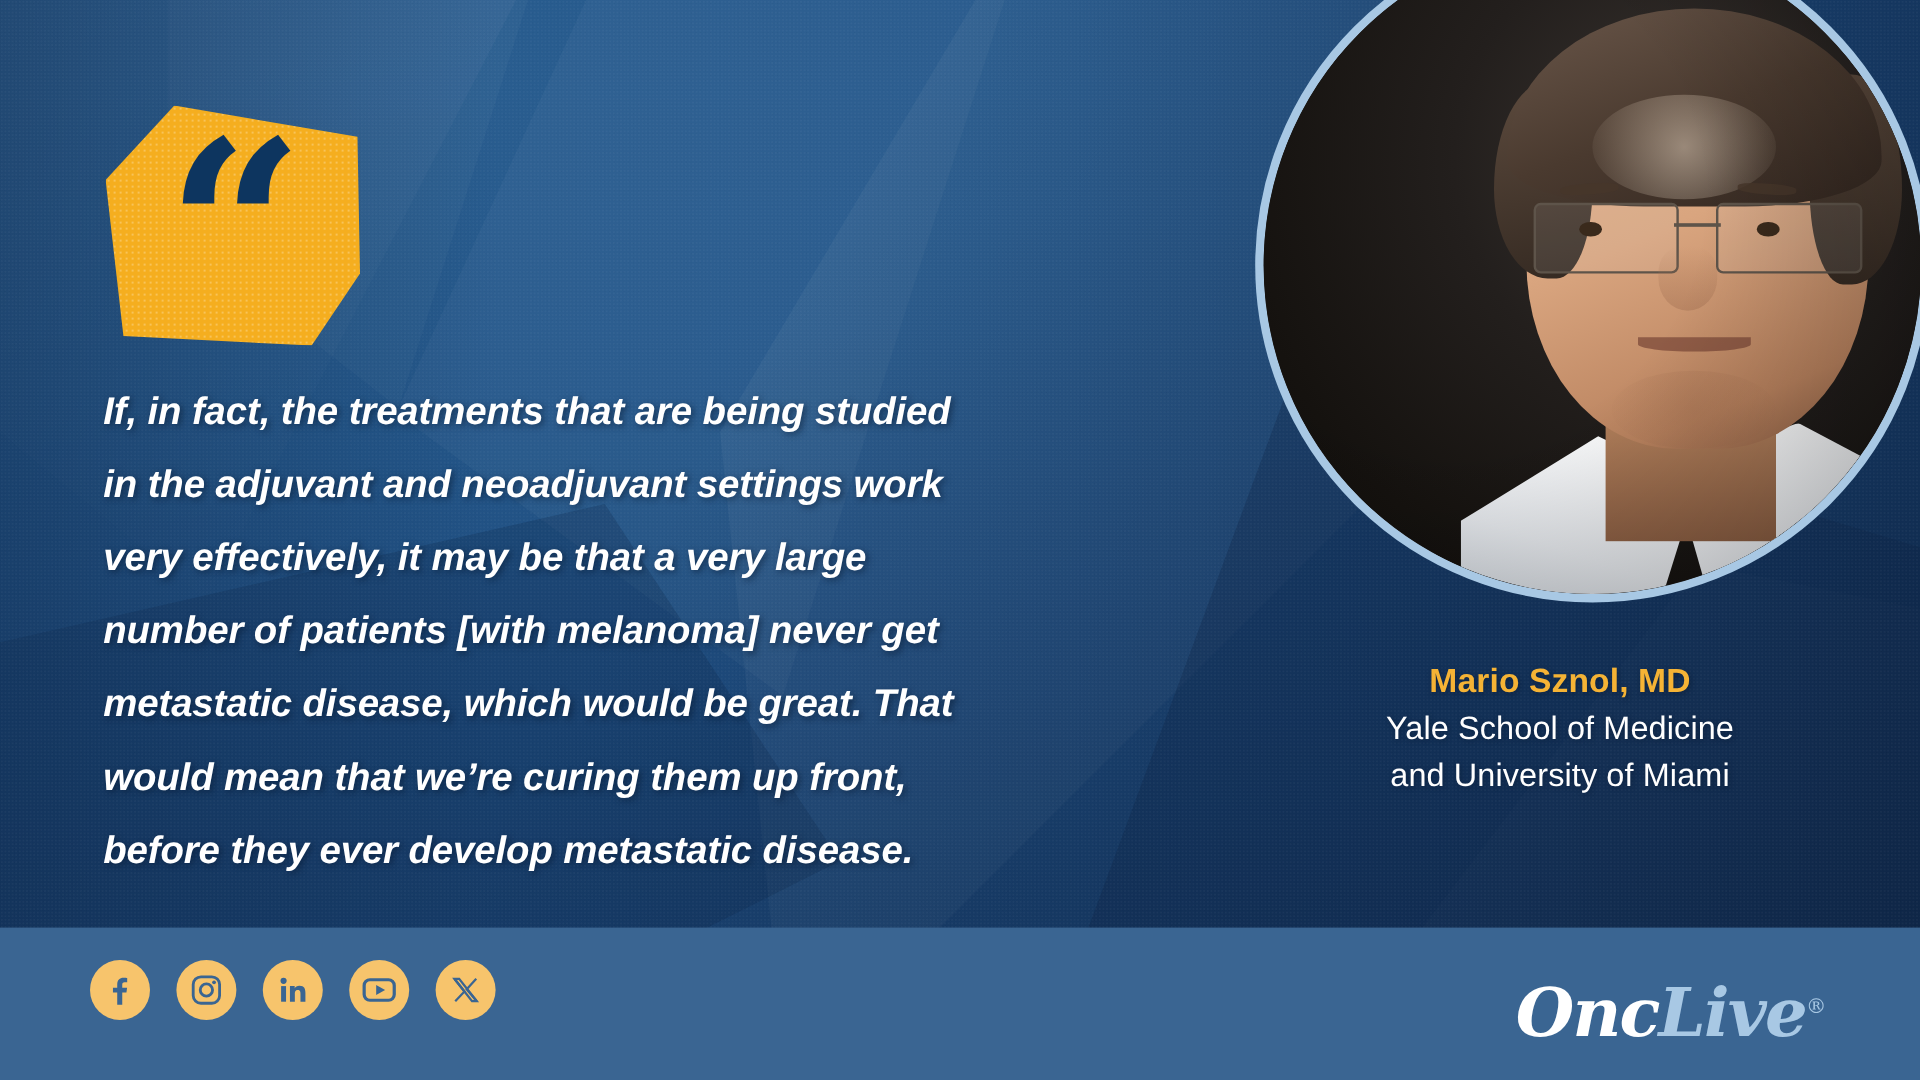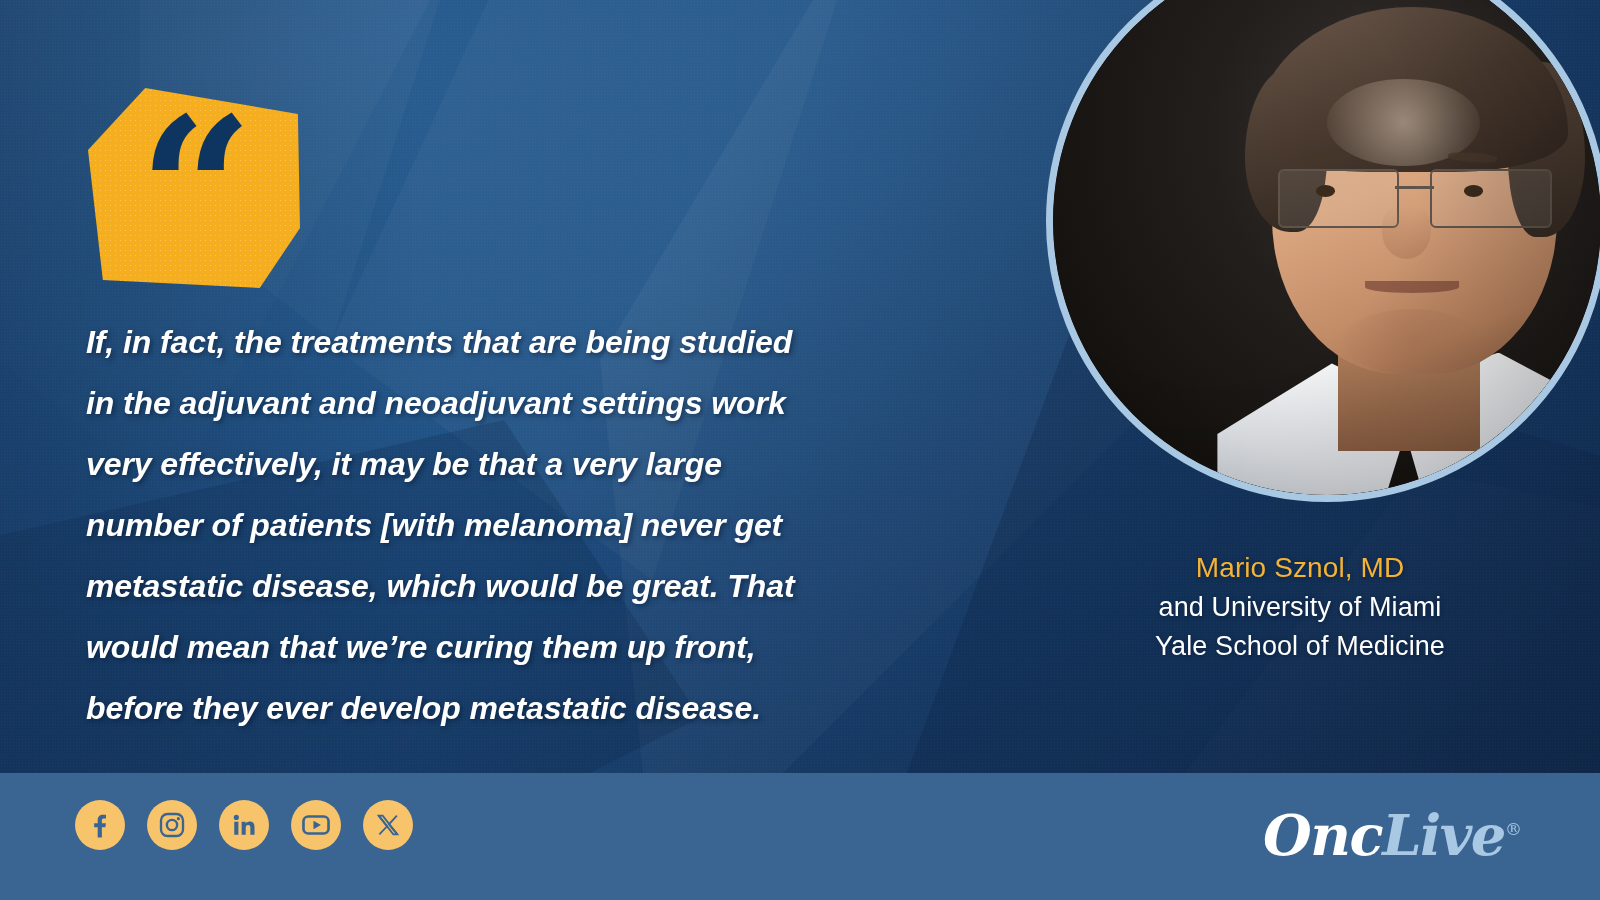--- a/index.html
+++ b/index.html
@@ -304,21 +304,21 @@
     position: absolute;
     left: 1040px;
     top: 548px;
     width: 520px;
     text-align: center;
     text-shadow: 1px 1px 4px rgba(6,22,45,0.5);
   }
   .attrib .name {
     color: #f5b335;
     font-size: 28px;
-    font-weight: 400;
+    font-weight: 700;
     line-height: 40px;
     letter-spacing: 0.1px;
   }
   .attrib .aff {
     color: #ffffff;
     font-size: 27px;
     font-weight: 400;
     line-height: 39px;
     letter-spacing: 0.1px;
   }
@@ -351,21 +351,21 @@
   }
   .sicon svg { display: block; }
   .logo {
     position: absolute;
     right: 78px;
     top: 24px;
     font-family: "DejaVu Serif", serif;
     font-style: italic;
     font-weight: 700;
     font-size: 56px;
-    line-height: 64px;
+    line-height: 84px;
     letter-spacing: -1.5px;
     white-space: nowrap;
   }
   .logo .onc { color: #ffffff; }
   .logo .live { color: #a8c8e4; }
   .logo .reg {
     color: #a8c8e4;
     font-size: 17px;
     vertical-align: super;
     font-style: normal;
@@ -424,22 +424,22 @@
       <div class="p-eyeR"></div>
       <div class="p-nose"></div>
       <div class="p-mouth"></div>
       <div class="p-chin"></div>
       <div class="p-shadow"></div>
     </div>
   </div>
 
   <div class="attrib">
     <div class="name">Mario Sznol, MD</div>
+    <div class="aff">Yale School of Medicine</div>
     <div class="aff">and University of Miami</div>
-    <div class="aff">Yale School of Medicine</div>
   </div>
 
   <div class="footer">
 
     <div class="social">
 
       <a class="sicon" href="#">
         <svg width="30" height="30" viewBox="0 0 24 24" aria-hidden="true">
           <path fill="#3a6592" d="M13.5 21.9v-8.2h2.8l.42-3.2h-3.22V8.44c0-.93.26-1.56 1.59-1.56h1.7V4.02c-.3-.04-1.31-.13-2.49-.13-2.46 0-4.15 1.5-4.15 4.27v2.38H7.3v3.2h2.85v8.16z"></path>
         </svg>

